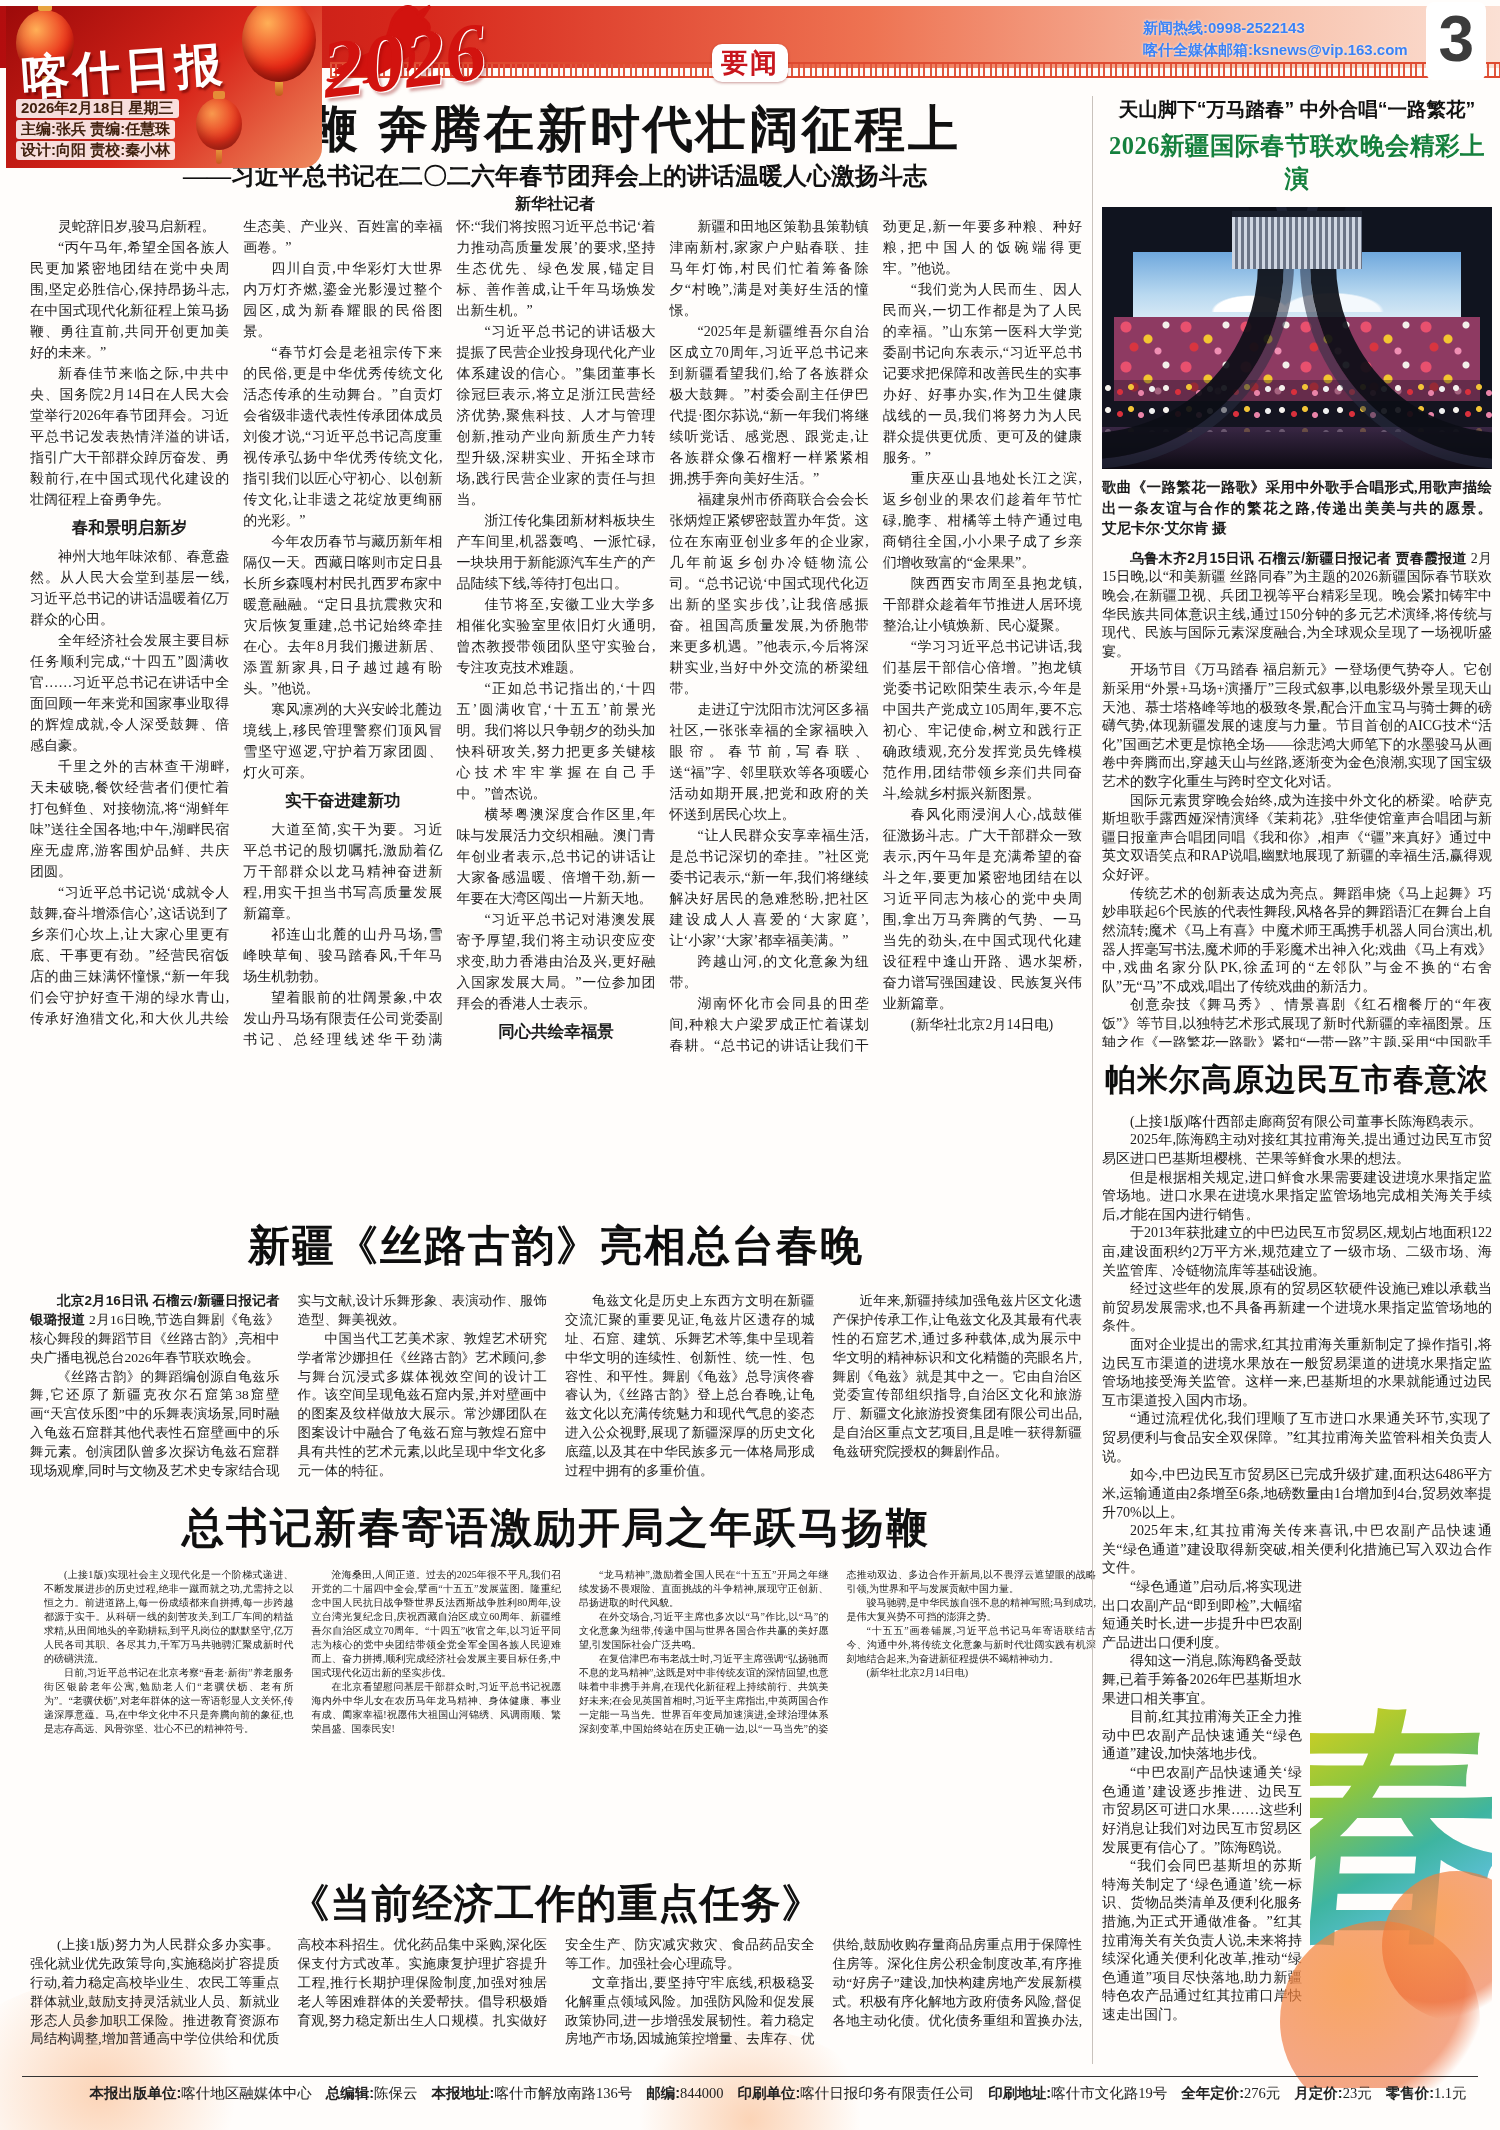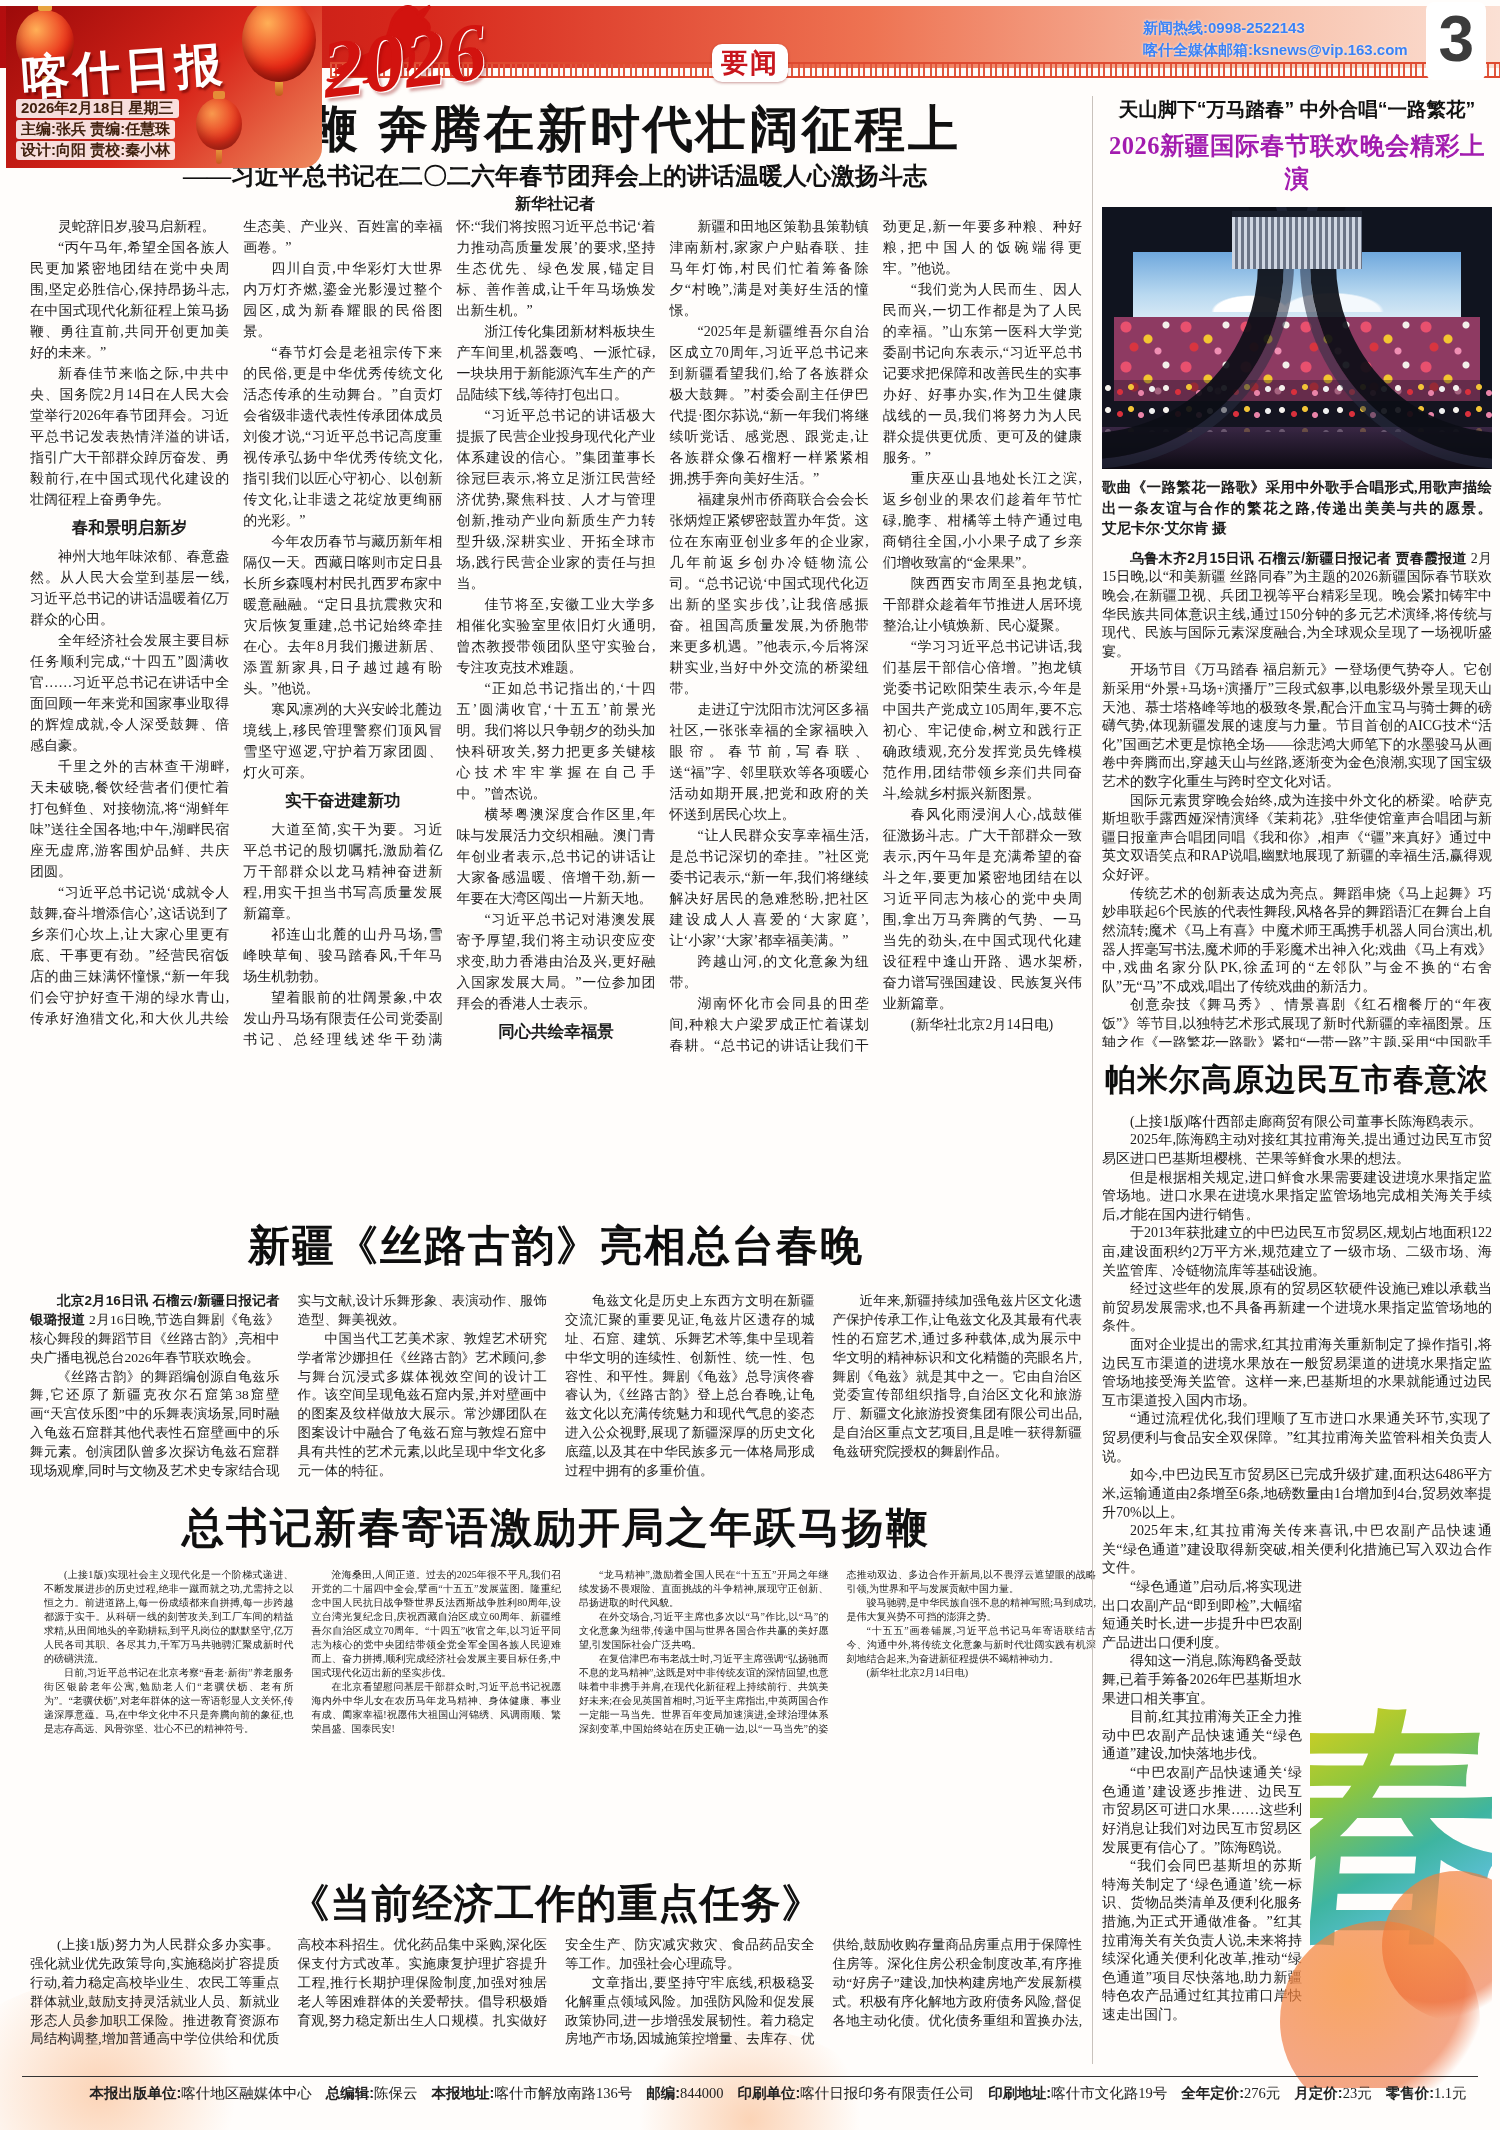--- a/index.html
+++ b/index.html
@@ -66,21 +66,21 @@
   
   .econ-title{position:absolute;left:30px;top:1876px;width:1052px;text-align:center;
     font:900 40px "Liberation Sans",sans-serif;letter-spacing:1px;color:#101010;}
   .econ-body{position:absolute;left:30px;top:1936px;width:1052px;height:132px;
     column-count:4;column-gap:18px;font-size:13.5px;line-height:1.4;overflow:hidden;}
   
   .v-divider{position:absolute;left:1092px;top:96px;width:1px;height:1968px;background:#c9c2bc;}
   .right-col{position:absolute;left:1102px;top:96px;width:390px;height:1972px;}
   .gala-kicker{text-align:center;font:900 19.5px "Liberation Sans",sans-serif;color:#111;}
   .gala-title{text-align:center;font:900 24.5px "Liberation Serif",serif;letter-spacing:.5px;
-    margin-top:6px;color:#a21caf;}
+    margin-top:6px;color:#15803d;}
   .gala-photo{position:relative;width:390px;height:262px;margin-top:12px;background:#10141f;overflow:hidden;}
   .ph-sky{position:absolute;left:8%;right:8%;top:17%;height:30%;
     background:linear-gradient(180deg,#6fa8dd 0%,#b9d9f0 55%,#e7f1f8 100%);}
   .ph-mtn{position:absolute;left:20%;right:20%;top:24%;height:16%;
     background:radial-gradient(ellipse 60px 26px at 30% 100%,#fff 0 60%,transparent 65%),
                radial-gradient(ellipse 80px 30px at 65% 100%,#f4f9fd 0 60%,transparent 65%);}
   .ph-flowers{position:absolute;left:3%;right:3%;top:42%;height:32%;
     background-color:#8e3a62;
     background-image:
       radial-gradient(circle 7px at 12px 10px,#e8506e 0 5px,transparent 6px),
@@ -176,22 +176,22 @@
       <p class="np">千里之外的吉林查干湖畔,天未破晓,餐饮经营者们便忙着打包鲜鱼、对接物流,将“湖鲜年味”送往全国各地;中午,湖畔民宿座无虚席,游客围炉品鲜、共庆团圆。</p>
       <p class="np">“习近平总书记说‘成就令人鼓舞,奋斗增添信心’,这话说到了乡亲们心坎上,让大家心里更有底、干事更有劲。”经营民宿饭店的曲三妹满怀憧憬,“新一年我们会守护好查干湖的绿水青山,传承好渔猎文化,和大伙儿共绘生态美、产业兴、百姓富的幸福画卷。”</p>
       <p class="np">四川自贡,中华彩灯大世界内万灯齐燃,鎏金光影漫过整个园区,成为新春耀眼的民俗图景。</p>
       <p class="np">“春节灯会是老祖宗传下来的民俗,更是中华优秀传统文化活态传承的生动舞台。”自贡灯会省级非遗代表性传承团体成员刘俊才说,“习近平总书记高度重视传承弘扬中华优秀传统文化,指引我们以匠心守初心、以创新传文化,让非遗之花绽放更绚丽的光彩。”</p>
       <p class="np">今年农历春节与藏历新年相隔仅一天。西藏日喀则市定日县长所乡森嘎村村民扎西罗布家中暖意融融。“定日县抗震救灾和灾后恢复重建,总书记始终牵挂在心。去年8月我们搬进新居、添置新家具,日子越过越有盼头。”他说。</p>
       <p class="np">寒风凛冽的大兴安岭北麓边境线上,移民管理警察们顶风冒雪坚守巡逻,守护着万家团圆、灯火可亲。</p>
       <h4 class="sec-head">实干奋进建新功</h4>
       <p class="np">大道至简,实干为要。习近平总书记的殷切嘱托,激励着亿万干部群众以龙马精神奋进新程,用实干担当书写高质量发展新篇章。</p>
       <p class="np">祁连山北麓的山丹马场,雪峰映草甸、骏马踏春风,千年马场生机勃勃。</p>
       <p class="np">望着眼前的壮阔景象,中农发山丹马场有限责任公司党委副书记、总经理线述华干劲满怀:“我们将按照习近平总书记‘着力推动高质量发展’的要求,坚持生态优先、绿色发展,锚定目标、善作善成,让千年马场焕发出新生机。”</p>
+      <p class="np">“习近平总书记的讲话极大提振了民营企业投身现代化产业体系建设的信心。”集团董事长徐冠巨表示,将立足浙江民营经济优势,聚焦科技、人才与管理创新,推动产业向新质生产力转型升级,深耕实业、开拓全球市场,践行民营企业家的责任与担当。</p>
       <p class="np">浙江传化集团新材料板块生产车间里,机器轰鸣、一派忙碌,一块块用于新能源汽车生产的产品陆续下线,等待打包出口。</p>
-      <p class="np">“习近平总书记的讲话极大提振了民营企业投身现代化产业体系建设的信心。”集团董事长徐冠巨表示,将立足浙江民营经济优势,聚焦科技、人才与管理创新,推动产业向新质生产力转型升级,深耕实业、开拓全球市场,践行民营企业家的责任与担当。</p>
       <p class="np">佳节将至,安徽工业大学多相催化实验室里依旧灯火通明,曾杰教授带领团队坚守实验台,专注攻克技术难题。</p>
       <p class="np">“正如总书记指出的,‘十四五’圆满收官,‘十五五’前景光明。我们将以只争朝夕的劲头加快科研攻关,努力把更多关键核心技术牢牢掌握在自己手中。”曾杰说。</p>
       <p class="np">横琴粤澳深度合作区里,年味与发展活力交织相融。澳门青年创业者表示,总书记的讲话让大家备感温暖、倍增干劲,新一年要在大湾区闯出一片新天地。</p>
       <p class="np">“习近平总书记对港澳发展寄予厚望,我们将主动识变应变求变,助力香港由治及兴,更好融入国家发展大局。”一位参加团拜会的香港人士表示。</p>
       <h4 class="sec-head">同心共绘幸福景</h4>
       <p class="np">新疆和田地区策勒县策勒镇津南新村,家家户户贴春联、挂马年灯饰,村民们忙着筹备除夕“村晚”,满是对美好生活的憧憬。</p>
       <p class="np">“2025年是新疆维吾尔自治区成立70周年,习近平总书记来到新疆看望我们,给了各族群众极大鼓舞。”村委会副主任伊巴代提·图尔荪说,“新一年我们将继续听党话、感党恩、跟党走,让各族群众像石榴籽一样紧紧相拥,携手奔向美好生活。”</p>
       <p class="np">福建泉州市侨商联合会会长张炳煌正紧锣密鼓置办年货。这位在东南亚创业多年的企业家,几年前返乡创办冷链物流公司。“总书记说‘中国式现代化迈出新的坚实步伐’,让我倍感振奋。祖国高质量发展,为侨胞带来更多机遇。”他表示,今后将深耕实业,当好中外交流的桥梁纽带。</p>
       <p class="np">走进辽宁沈阳市沈河区多福社区,一张张幸福的全家福映入眼帘。春节前,写春联、送“福”字、邻里联欢等各项暖心活动如期开展,把党和政府的关怀送到居民心坎上。</p>
       <p class="np">“让人民群众安享幸福生活,是总书记深切的牵挂。”社区党委书记表示,“新一年,我们将继续解决好居民的急难愁盼,把社区建设成人人喜爱的‘大家庭’,让‘小家’‘大家’都幸福美满。”</p>

